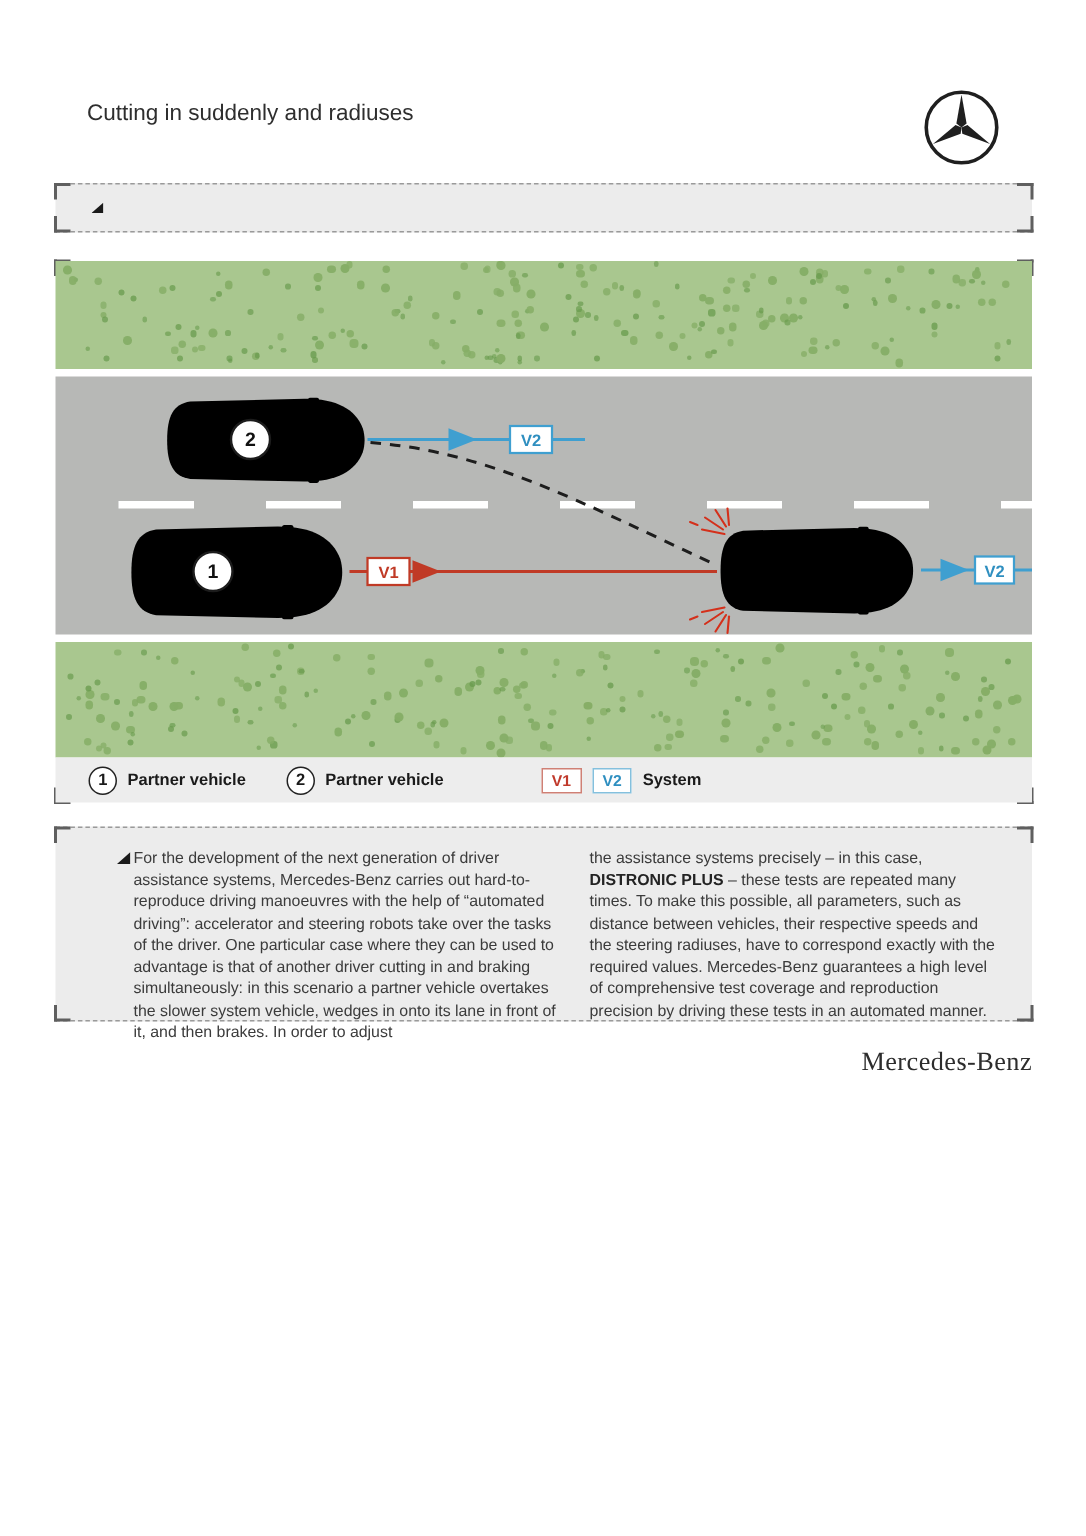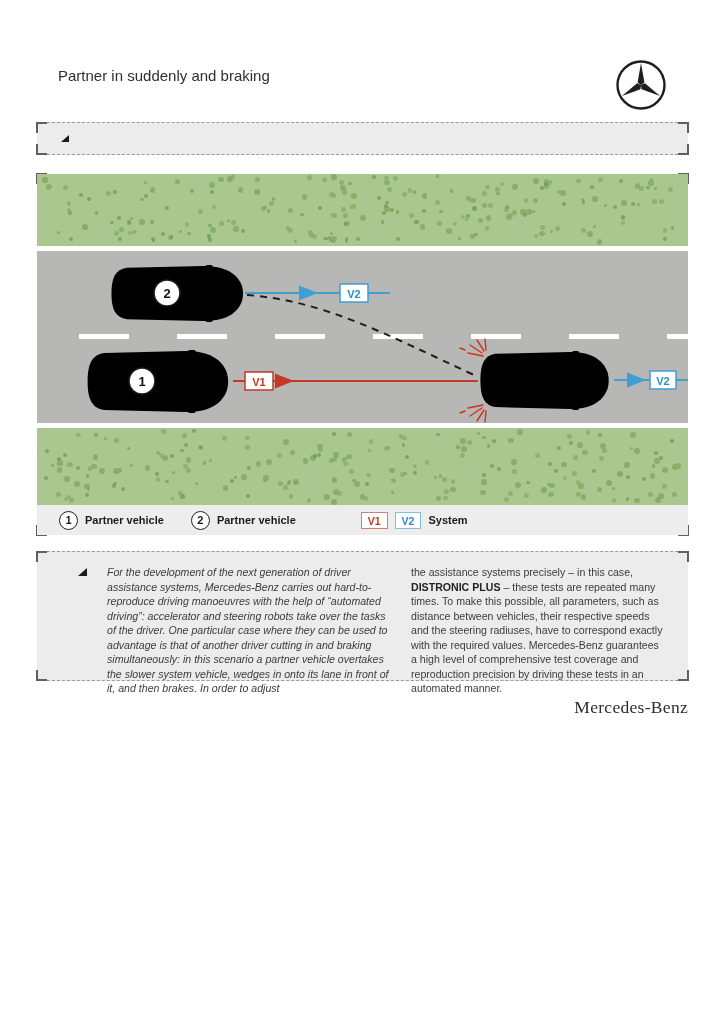--- a/index.html
+++ b/index.html
@@ -57,37 +57,37 @@
   .lg-v1wrap { margin-left:38px; }
   
   .vtext { font-family:"Liberation Sans", sans-serif; font-size:11px; font-weight:bold; }
   .numtext { font-family:"Liberation Sans", sans-serif; font-size:13px; font-weight:bold; fill:#111; }
   
   .textblock { position:absolute; top:551px; left:37px; width:651px; height:130px;
                background:#ececec; border-top:1px dashed #9a9a9a; border-bottom:1px dashed #9a9a9a; }
   .tb-inner { display:flex; padding:13px 24px 0 41px; }
   .tb-tri { width:9px; height:8px; background:#1a1a1a;
             clip-path:polygon(100% 0, 100% 100%, 0 100%); margin-top:3px; flex:0 0 9px; }
-  .tb-col1 { flex:0 0 288px; margin-left:20px; margin-right:16px;font-style:italic; }
+  .tb-col1 { flex:0 0 288px; margin-left:2px; margin-right:16px; }
   .tb-col2 { flex:1; }
   .tb-col1, .tb-col2 { font-size:10.6px; line-height:14.5px; color:#3b3b3b; }
   .tb-bold { font-weight:bold; color:#232323; }
   
   .signature { position:absolute; top:697px; right:36px; font-family:"Liberation Serif", serif;
                font-size:17.5px; color:#2d2d2d; letter-spacing:.3px; }
   .watermark { position:absolute; top:963px; right:16px; font-size:38px; font-weight:bold;
                font-style:italic; color:#c6c6c6; letter-spacing:.5px; white-space:nowrap; }
 </style>
 </head>
 <body>
 
 <div class="page">
 
   <div class="header">
-    <div class="h-sub">Partner in suddenly and braking</div>
+    <div class="h-sub">Cutting in suddenly and radiuses</div>
   </div>
 
   <div class="logo">
     <svg width="54" height="54" viewBox="0 0 54 54">
       <circle cx="27" cy="27" r="23.5" fill="none" stroke="#1f1f1f" stroke-width="2.4"></circle>
       <g fill="#1f1f1f">
         <path d="M27 5 L30.4 24.4 L27 27 L23.6 24.4 Z"></path>
         <path d="M27 5 L30.4 24.4 L27 27 L23.6 24.4 Z" transform="rotate(120 27 27)"></path>
         <path d="M27 5 L30.4 24.4 L27 27 L23.6 24.4 Z" transform="rotate(240 27 27)"></path>
       </g>

